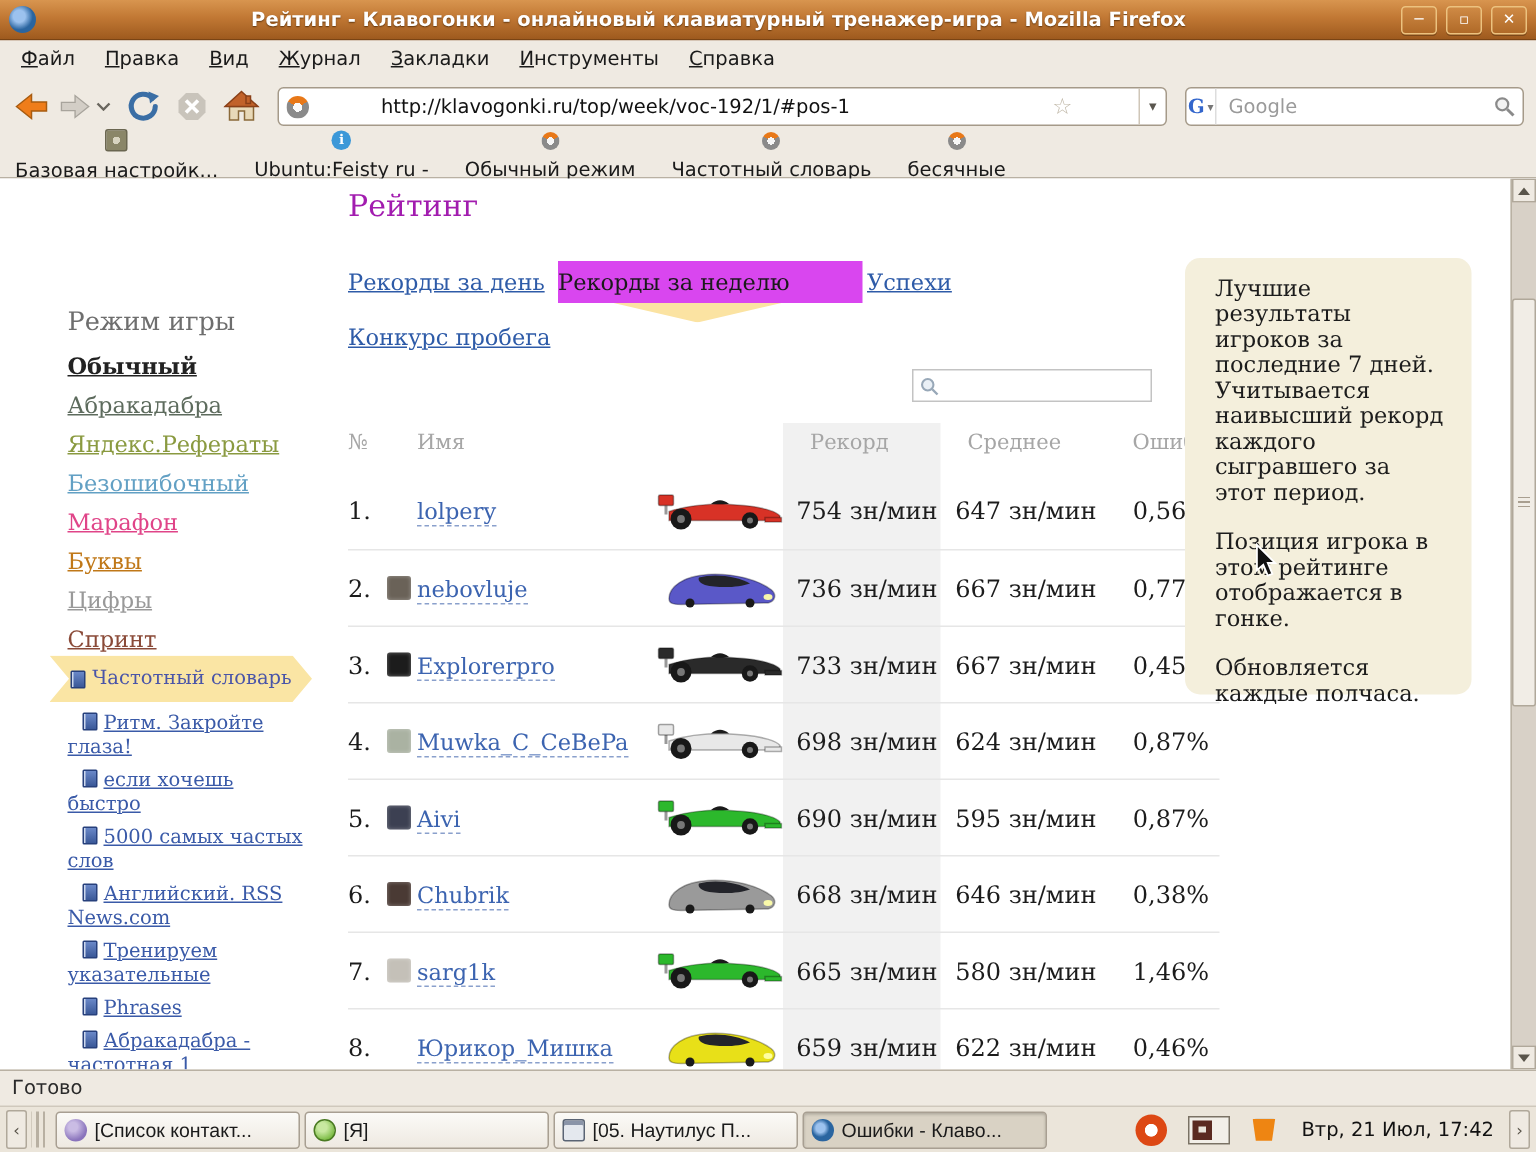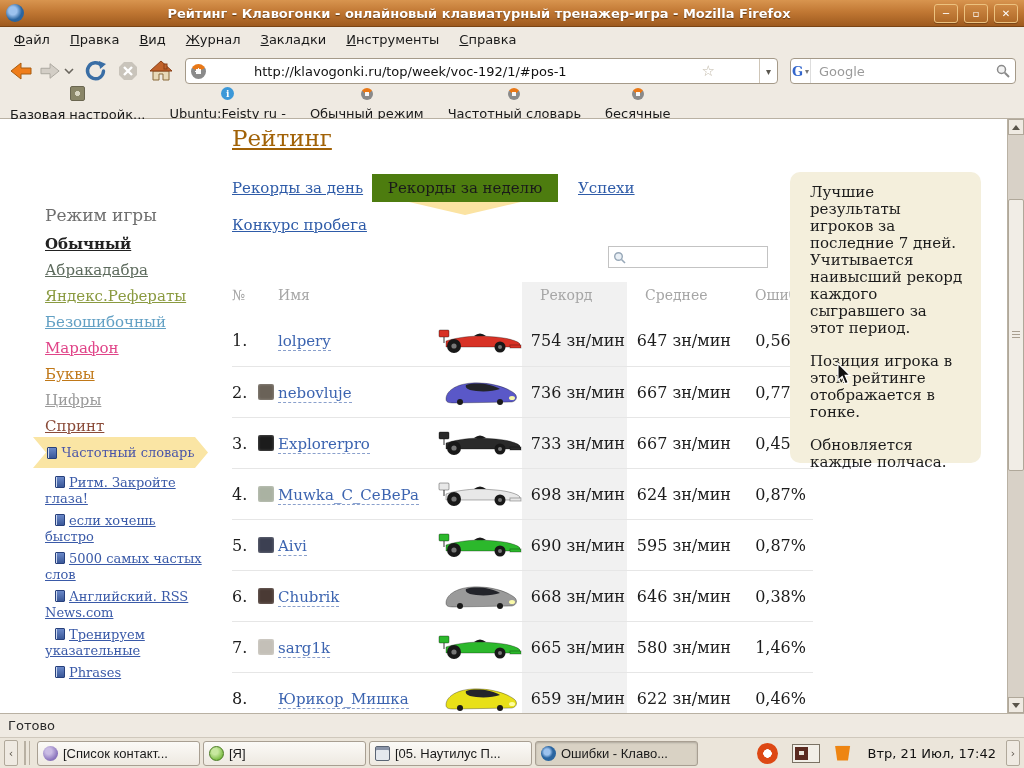--- a/index.html
+++ b/index.html
@@ -58,27 +58,27 @@
     background:radial-gradient(circle,#d8d4c0 0 2.5px,#8a8668 0);border:1px solid #6a6650;}
   .bm-ico2{width:13px;height:13px;border-radius:50%;background:#3c98d8;color:#fff;font-size:9px;font-weight:bold;
     display:flex;align-items:center;justify-content:center;font-family:"DejaVu Serif",serif;flex:none;}
   .bm-fav{width:12px;height:12px;border-radius:50%;flex:none;
     background:radial-gradient(circle,#f6f6f6 0 2.5px,transparent 2.5px),
                conic-gradient(from 300deg,#e87818 0 120deg,#8a8a8a 0);}
 
   
   .viewport{position:absolute;left:0;top:119px;width:1024px;height:594px;background:#fff;overflow:hidden;}
   .pserif{font-family:"DejaVu Serif","Liberation Serif",serif;}
-  .page-title{left:232px;top:6px;font-size:23px;color:#a16207;text-decoration:underline;}
+  .page-title{left:232px;top:6px;font-size:20px;color:#a21caf;}
   a.plink{color:#2e5ba8;text-decoration:underline;cursor:pointer;}
   .tab-day{left:232px;top:60px;font-size:15px;}
   .tab-ach{left:578px;top:60px;font-size:15px;}
   .tab-race{left:232px;top:97px;font-size:15px;}
-  .tab-active{left:372px;top:55px;width:186px;height:28px;background:#4d7c0f;color:#1a1a1a;
-    font-size:15px;text-align:center;line-height:28px;}
+  .tab-active{left:372px;top:55px;width:203px;height:28px;background:#d946ef;color:#1a1a1a;
+    font-size:15px;line-height:28px;}
   .tab-notch{left:409px;top:83px;width:112px;height:13px;background:#fbe3a2;
     clip-path:polygon(0 0,100% 0,50% 100%);}
 
   .psearch{left:608px;top:127px;width:160px;height:22px;border:1px solid #c3c3c3;background:#fff;
     display:flex;align-items:center;box-sizing:border-box;padding-left:4px;}
   .psearch input{flex:1;border:none;outline:none;font-size:13px;min-width:0;background:transparent;}
 
   .info-panel{left:790px;top:53px;width:191px;height:291px;background:#f4efdc;border-radius:10px;
     box-sizing:border-box;padding:12px 16px 12px 20px;font-size:15px;line-height:17px;color:#1c1c1c;z-index:5;}
   .info-panel p{margin:0 0 16px 0;}
@@ -308,20 +308,21 @@
     <span class="bk"></span>
     <span>Частотный словарь</span>
   </div>
   <div class="abs dicts pserif">
     <div class="dict-item"><span class="bk"></span><a>Ритм. Закройте глаза!</a></div>
     <div class="dict-item"><span class="bk"></span><a>если хочешь быстро</a></div>
     <div class="dict-item"><span class="bk"></span><a>5000 самых частых слов</a></div>
     <div class="dict-item"><span class="bk"></span><a>Английский. RSS News.com</a></div>
     <div class="dict-item"><span class="bk"></span><a>Тренируем указательные</a></div>
     <div class="dict-item"><span class="bk"></span><a>Phrases</a></div>
+    <div class="dict-item"><span class="bk"></span><a>Абракадабра - частотная 1</a></div>
   </div>
 
   <div class="abs col-strip"></div>
   <div class="abs thead pserif">
     <span class="h-num">№</span>
     <span class="h-name">Имя</span>
     <span class="h-car"></span>
     <span class="h-rec">Рекорд</span>
     <span class="h-avg">Среднее</span>
     <span class="h-err">Ошибки</span>

